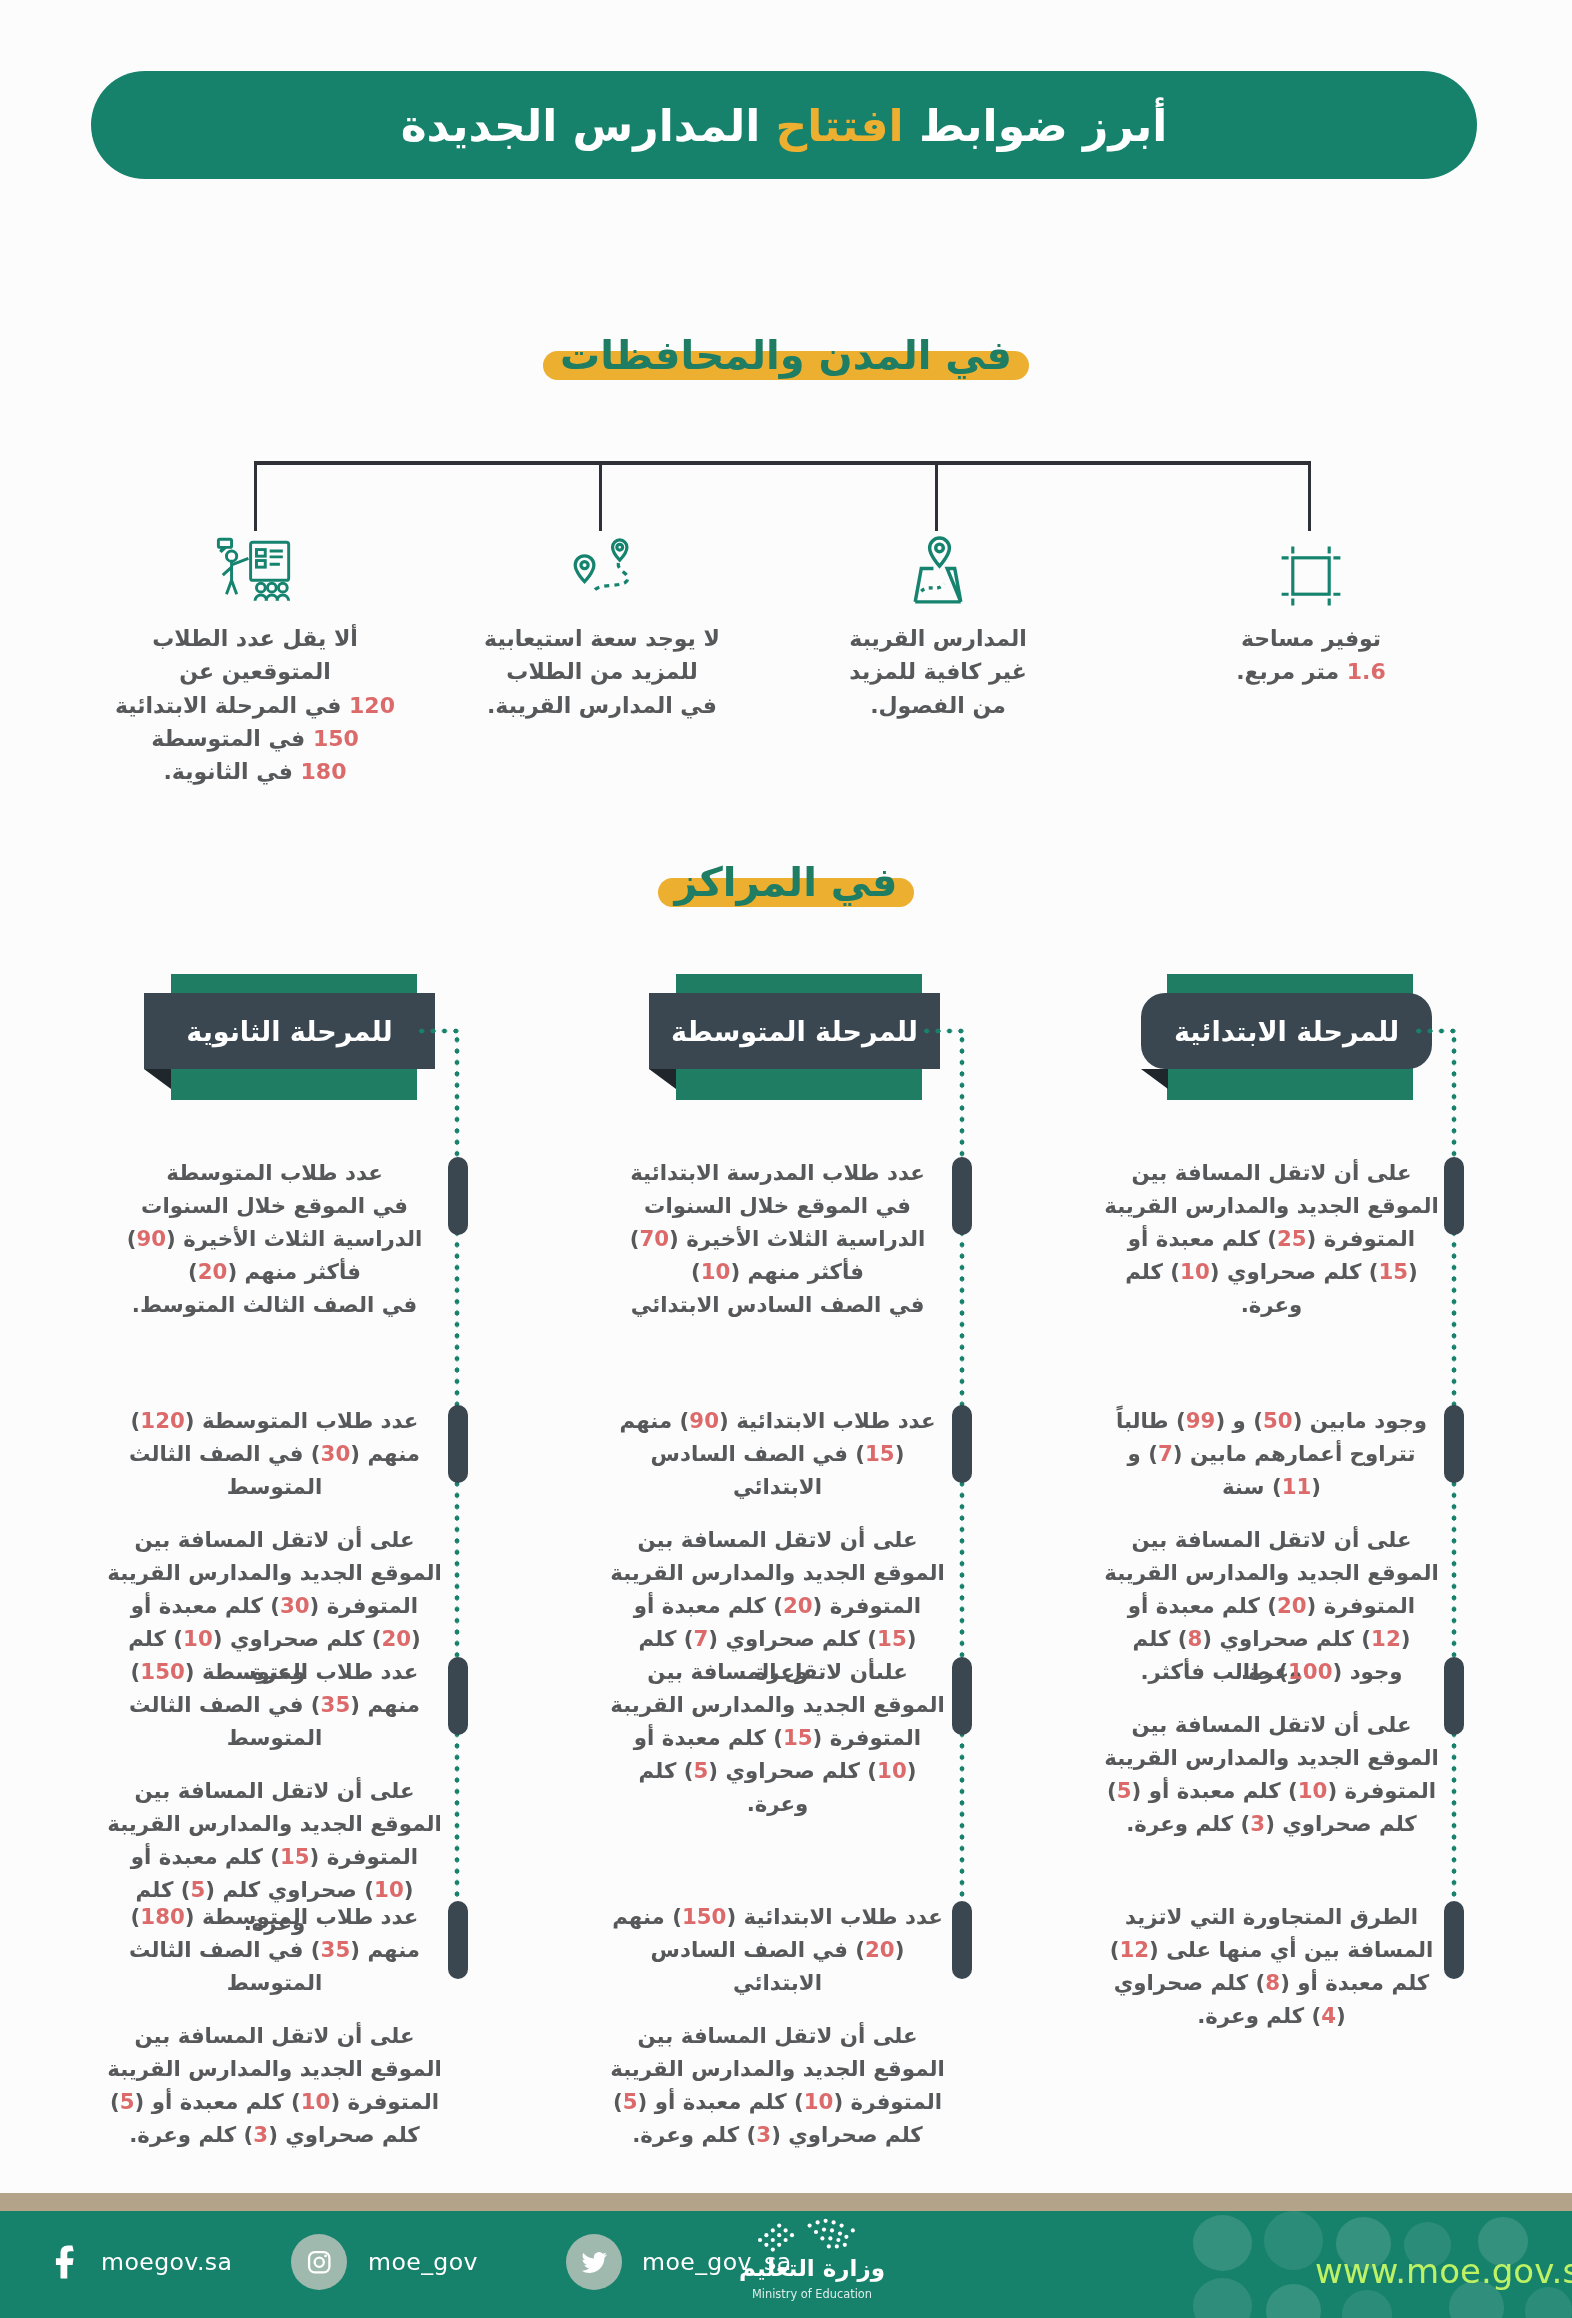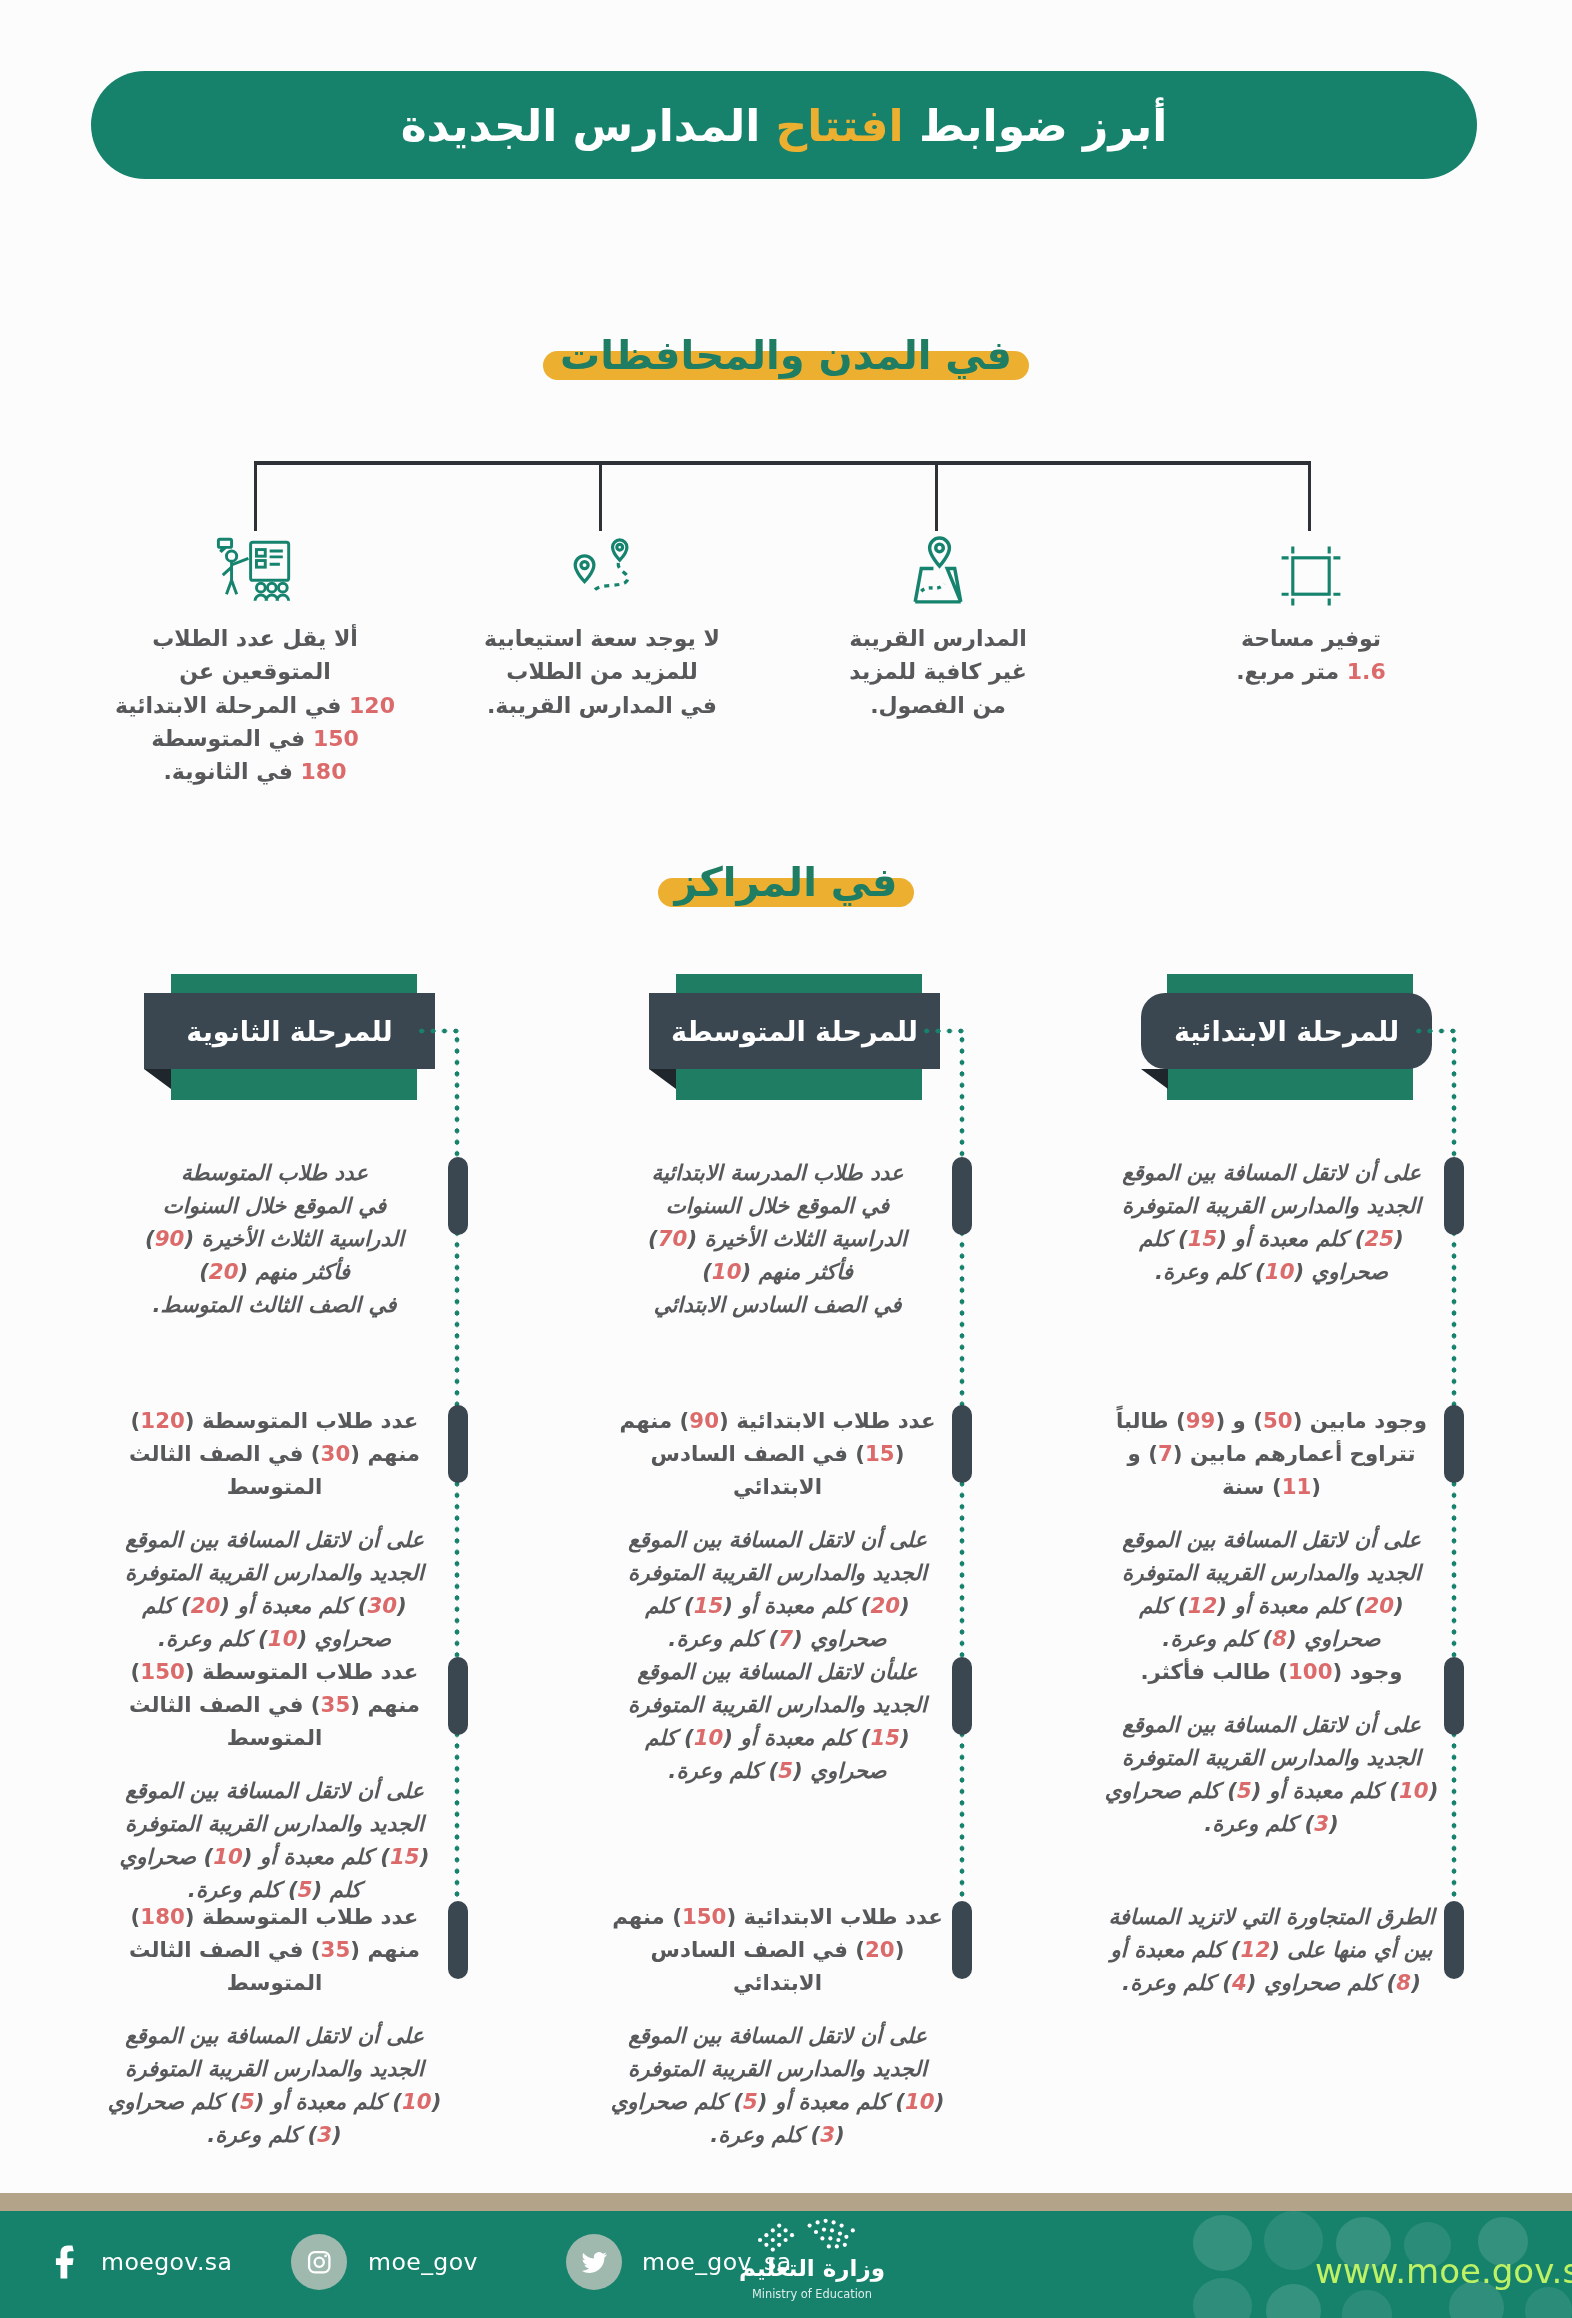--- a/index.html
+++ b/index.html
@@ -34,21 +34,21 @@
   .badge{width:291px;height:76px;background:var(--slate);display:flex;align-items:center;justify-content:center;}
   .badge span{color:#fff;font-size:27px;font-weight:bold;direction:rtl;white-space:nowrap;}
   .fold{width:27px;height:20px;background:var(--slate_dark);clip-path:polygon(0 0,100% 0,100% 100%);}
   .doth{height:6.1px;background-image:radial-gradient(circle,var(--green) 2.3px,rgba(0,0,0,0) 2.7px);
         background-size:11.4px 6.1px;background-repeat:repeat-x;}
   .dotv{width:6.1px;background-image:radial-gradient(circle,var(--green) 2.3px,rgba(0,0,0,0) 2.7px);
         background-size:6.1px 11.4px;background-repeat:repeat-y;}
   .capsule{width:20px;height:78px;border-radius:10.7px;background:var(--slate);z-index:2;}
   .block{width:335px;direction:rtl;text-align:center;}
   .block p{margin:0 0 20px 0;font-size:21.3px;font-weight:bold;color:var(--text_gray);line-height:1.55;white-space:pre-line;}
-  .block p:last-child{margin-bottom:0;font-style:italic;}
+  .block p:last-child{margin-bottom:0;}
   
   .tanstrip{left:0;top:2193px;width:1572px;height:18.3px;background:var(--tan);}
   .footer{left:0;top:2211px;width:1572px;height:108px;background:var(--green);overflow:hidden;}
   .footer .hnd{position:absolute;color:#fff;font-size:23.6px;letter-spacing:0.4px;}
   .socircle{position:absolute;width:56px;height:56px;border-radius:50%;background:#9FB9AE;
             display:flex;align-items:center;justify-content:center;}
   .site{position:absolute;color:#bef264;font-size:34px;}
   .logo-ar{position:absolute;color:#fff;font-size:23px;font-weight:bold;direction:rtl;}
   .logo-en{position:absolute;color:rgba(255,255,255,.85);font-size:11.4px;}
   .deco{position:absolute;border-radius:50%;background:#fff;}

